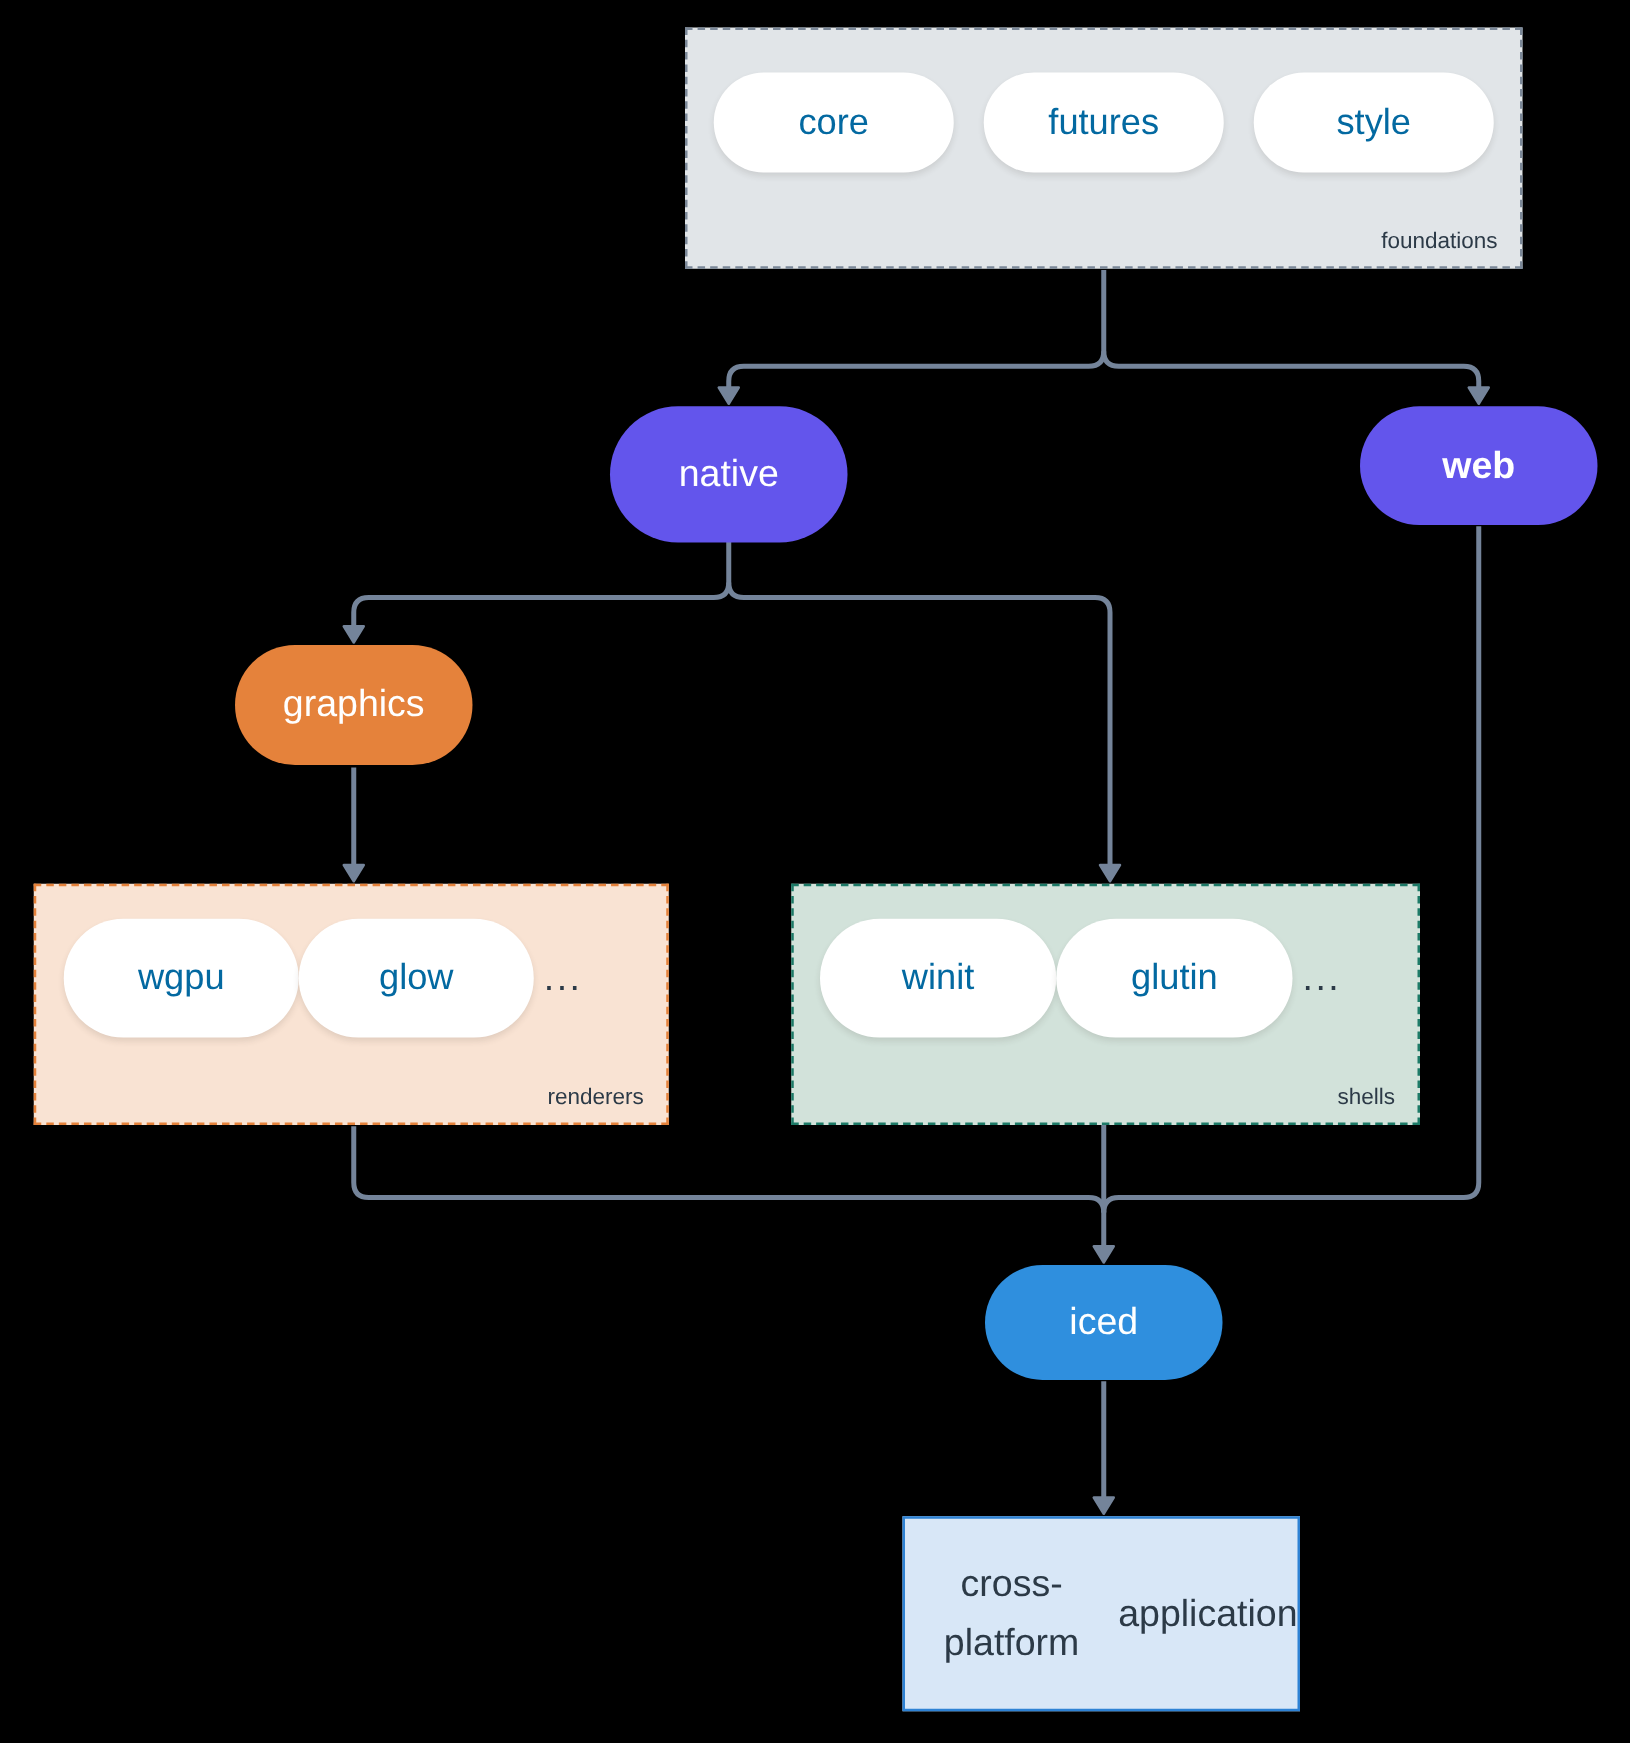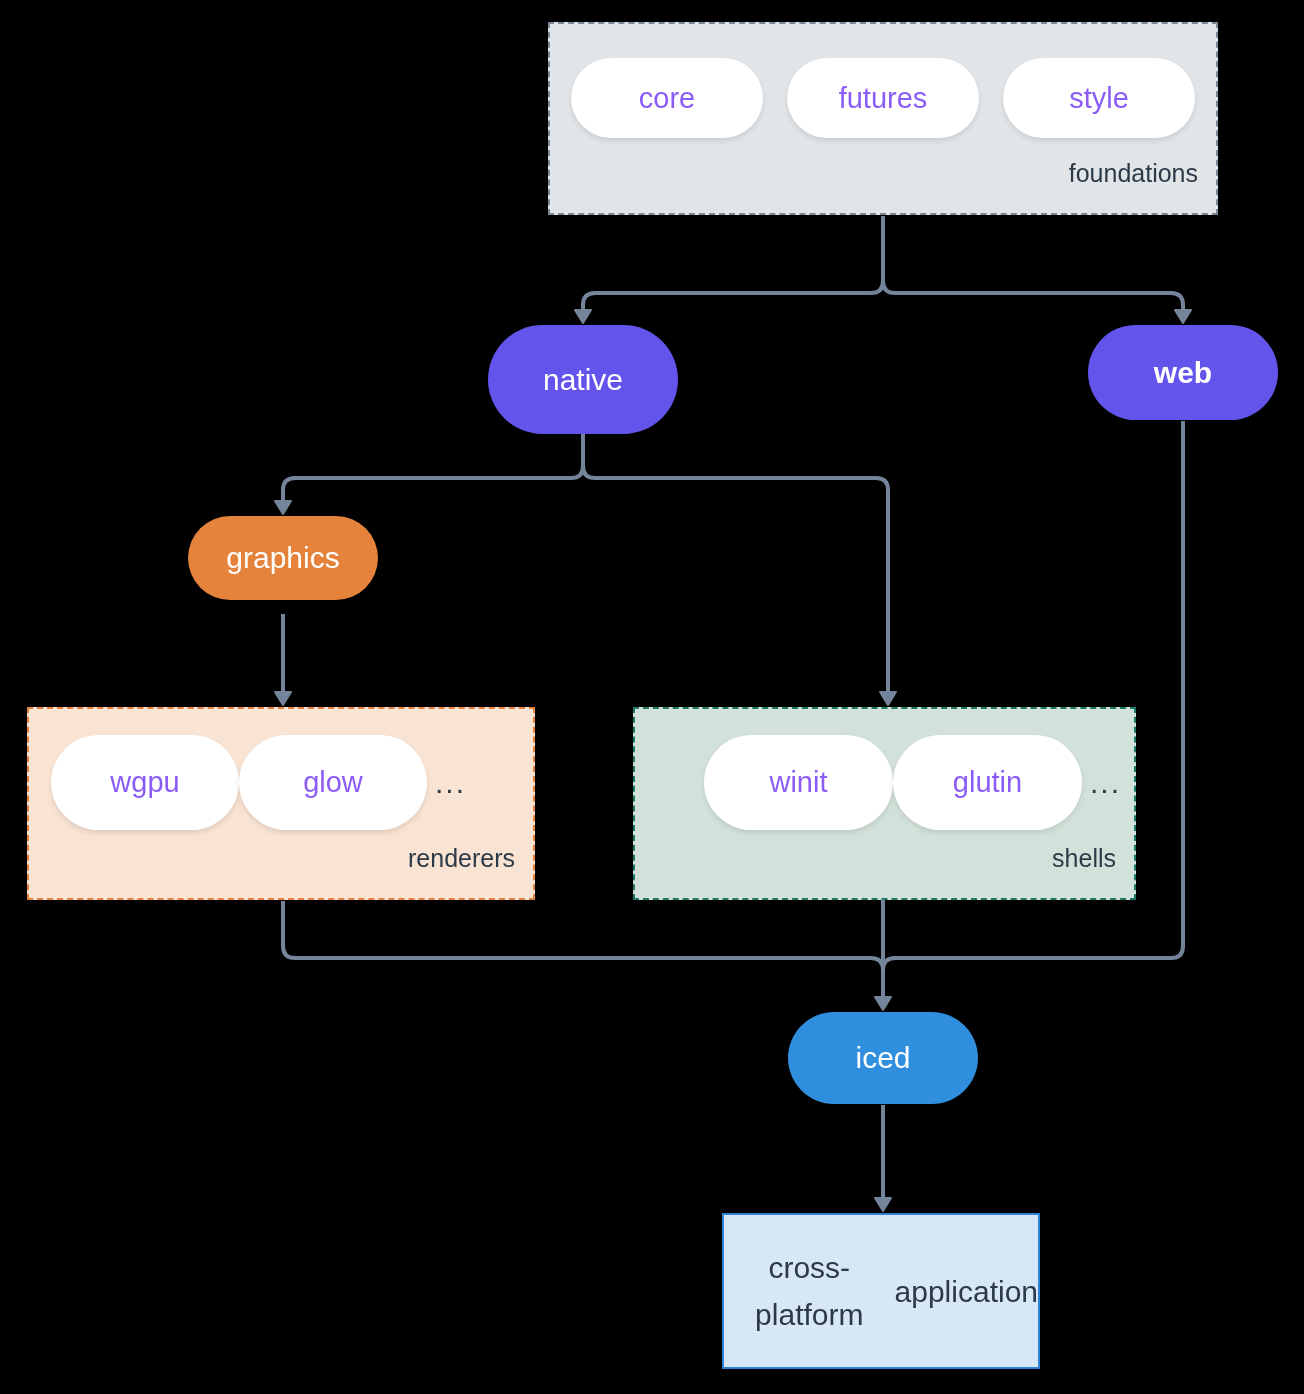--- a/index.html
+++ b/index.html
@@ -26,32 +26,32 @@
     z-index: 1;
     border: 2px dashed;
   }
   .group-box .pill-row {
     display: flex;
     align-items: center;
   }
   .group-label {
     position: absolute;
     right: 18px;
-    bottom: 25px;
-    font-size: 25px;
+    bottom: 10px;
+    font-size: 18px;
     color: #2c3a47;
   }
   .pill-white {
     background: #ffffff;
     border-radius: 999px;
     display: flex;
     align-items: center;
     justify-content: center;
     font-size: 29px;
-    color: #8b5cf6;
+    color: #0369a1;
     box-shadow: 0 3px 5px rgba(60, 50, 40, 0.12);
   }
   .ellipsis {
     font-size: 30px;
     color: #2c3a47;
     letter-spacing: 2px;
     padding-left: 8px;
   }
   .node-pill {
     position: absolute;
@@ -77,28 +77,27 @@
     background: #f9e3d3;
     border-color: #e5823b;
   }
   .box-renderers .pill-row { padding: 26px 0 0 22px; }
   .box-renderers .pill-white { width: 188px; height: 95px; }
   
   .box-shells {
     left: 633px; top: 707px; width: 503px; height: 193px;
     background: #d2e2da;
     border-color: #1d7a67;
-    padding-left: 48px;
   }
   .box-shells .pill-row { padding: 26px 0 0 21px; }
   .box-shells .pill-white { width: 189px; height: 95px; }
   
   .node-native  { left: 488px;  top: 325px;  width: 190px; height: 109px; background: #6355ec; }
   .node-web     { left: 1088px; top: 325px;  width: 190px; height: 95px; background: #6355ec; font-weight: bold; }
-  .node-graphics{ left: 188px;  top: 516px;  width: 190px; height: 84px; background: #e5823b; }
+  .node-graphics{ left: 188px;  top: 516px;  width: 190px; height: 96px; background: #e5823b; }
   .node-iced    { left: 788px;  top: 1012px; width: 190px; height: 92px; background: #2f8fde; }
   
   .box-application {
     position: absolute;
     z-index: 1;
     left: 722px; top: 1213px; width: 318px; height: 156px;
     box-sizing: border-box;
     background: #d8e7f7;
     border: 2px solid #2e82d4;
     display: flex;

